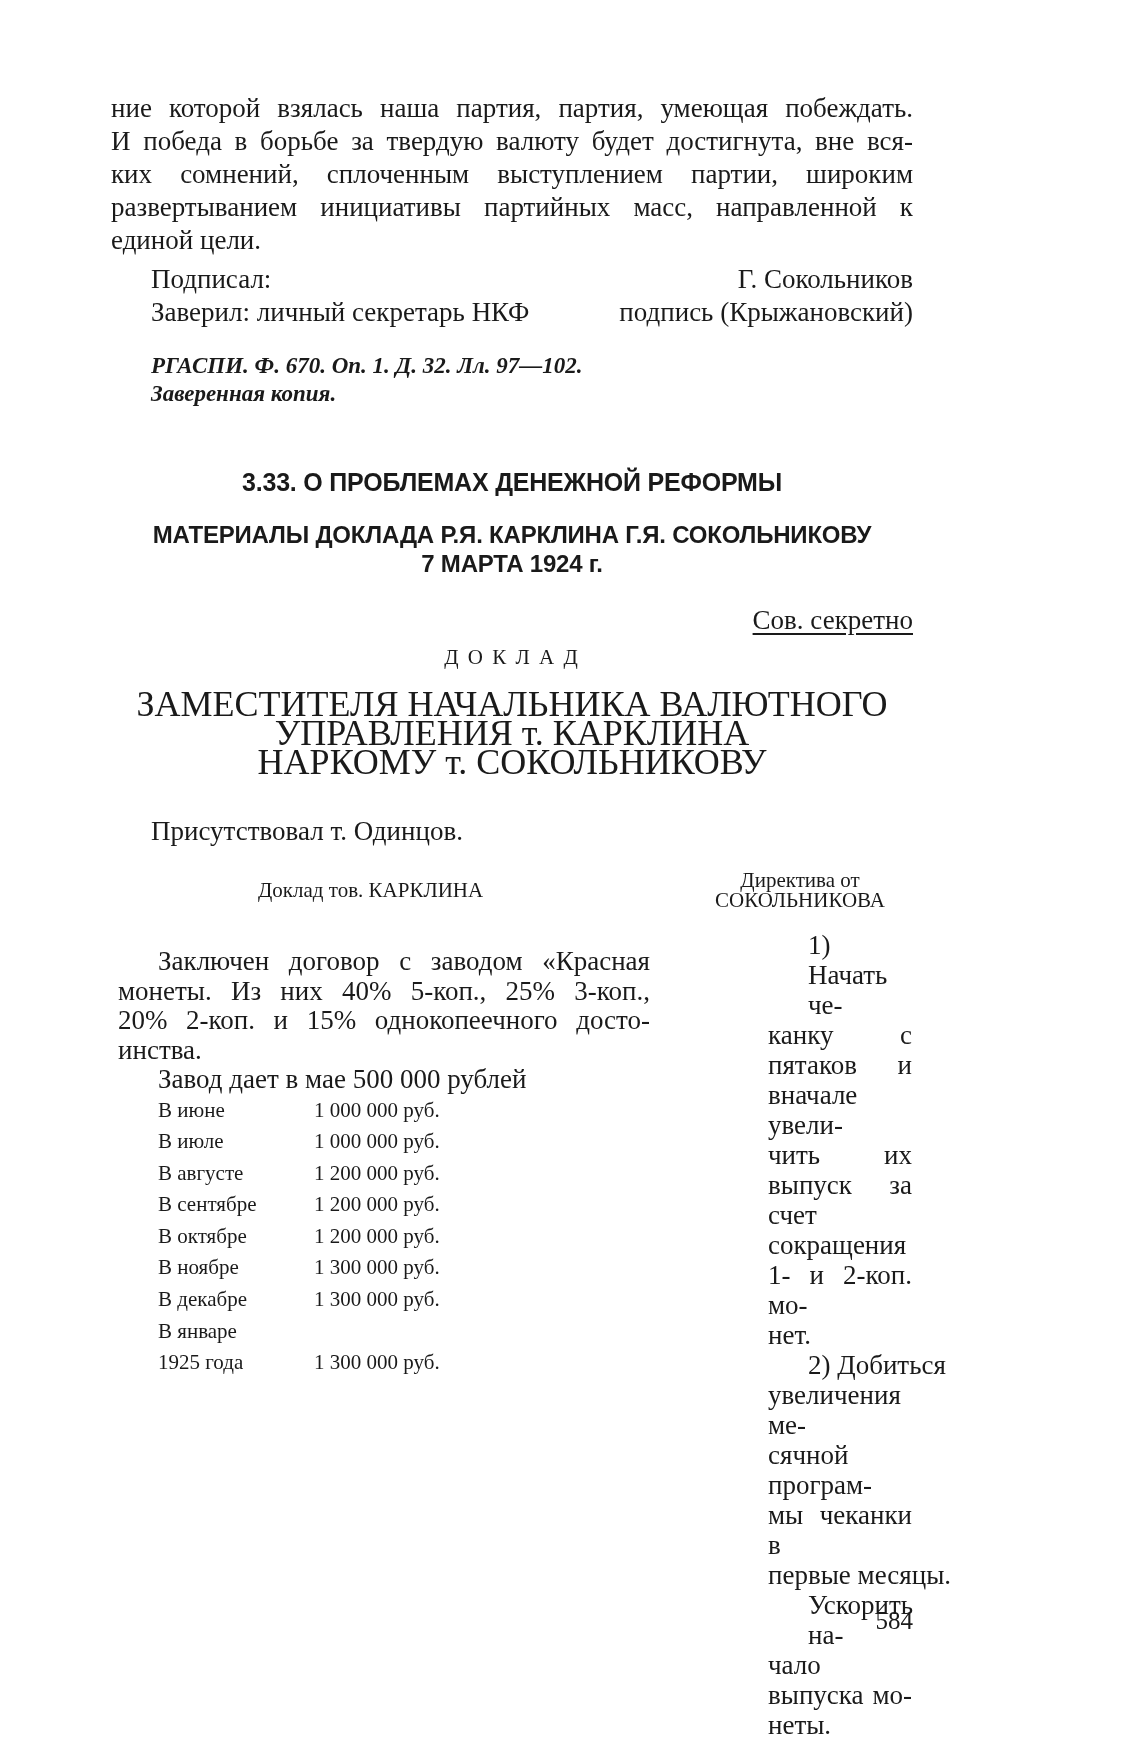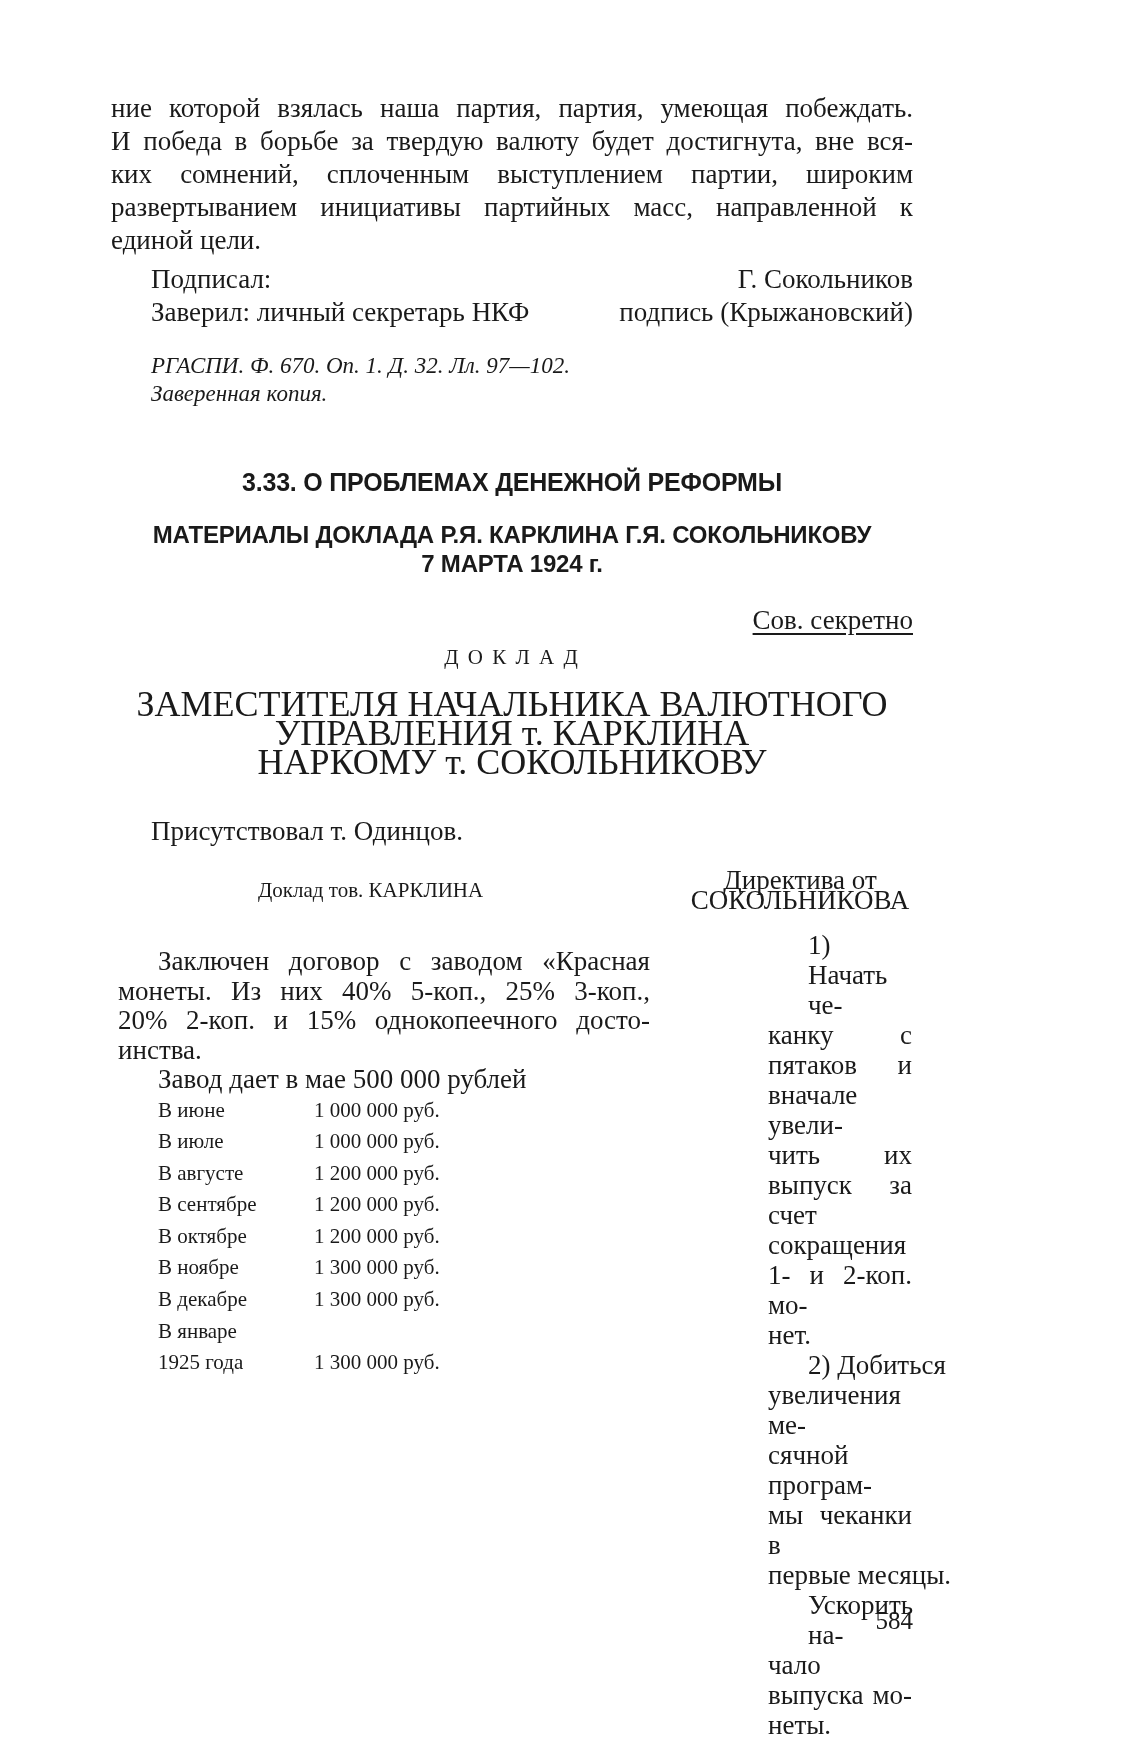--- a/index.html
+++ b/index.html
@@ -5,21 +5,21 @@
   html, body { margin: 0; padding: 0; background: #ffffff; }
   body { width: 1146px; height: 1756px; position: relative; overflow: hidden;
          font-family: "Liberation Serif", "DejaVu Serif", serif; color: #1a1a1a; }
   .abs { position: absolute; }
   .serif { font-family: "Liberation Serif", "DejaVu Serif", serif; }
   .sans { font-family: "Liberation Sans", "DejaVu Sans", sans-serif; }
   .para { font-size: 27px; line-height: 33px; }
   .line { display: block; white-space: nowrap; }
   .jline { display: block; text-align: justify; text-align-last: justify; white-space: normal; }
   .u { text-decoration: underline; text-underline-offset: 4px; text-decoration-thickness: 1.5px; }
-  .ital { font-style: italic; }
+  .ital { font-style: italic; font-weight: bold; }
   .h-sans { font-weight: bold; font-size: 24px; letter-spacing: -0.2px; text-align: center; }
   .schedule-row { display: flex; font-size: 21px; line-height: 31.6px; white-space: nowrap; }
   .schedule-row .m { width: 156px; }
 </style>
 </head>
 <body>
 
 <div class="abs para serif" style="left:111px; top:92px; width:802px;">
   <span class="jline">ние которой взялась наша партия, партия, умеющая побеждать.</span>
   <span class="jline">И победа в борьбе за твердую валюту будет достигнута, вне вся-</span>
@@ -57,21 +57,21 @@
 
 <div class="abs serif" style="left:111px; top:690px; width:802px; text-align:center; font-size:36px; line-height:29px;">
   <span class="line">ЗАМЕСТИТЕЛЯ НАЧАЛЬНИКА ВАЛЮТНОГО</span>
   <span class="line">УПРАВЛЕНИЯ т. КАРКЛИНА</span>
   <span class="line">НАРКОМУ т. СОКОЛЬНИКОВУ</span>
 </div>
 
 <div class="abs para serif" style="left:151px; top:815px;">Присутствовал т. Одинцов.</div>
 
 <div class="abs serif" style="left:258px; top:878px; font-size:21px;">Доклад тов. КАРКЛИНА</div>
-<div class="abs serif" style="left:680px; top:870px; width:240px; text-align:center; font-size:27px; line-height:20px;">
+<div class="abs serif" style="left:680px; top:870px; width:240px; text-align:center; font-size:21px; line-height:20px;">
   <span class="line">Директива от</span>
   <span class="line">СОКОЛЬНИКОВА</span>
 </div>
 
 <div class="abs serif" style="left:118px; top:930px; width:532px; font-size:27px; line-height:29.5px;">
   <div style="margin-top:17px;">
     <span class="jline" style="padding-left:40px;">Заключен договор с заводом «Красная</span>
     <span class="jline">монеты. Из них 40% 5-коп., 25% 3-коп.,</span>
     <span class="jline">20% 2-коп. и 15% однокопеечного досто-</span>
     <span class="line">инства.</span>

